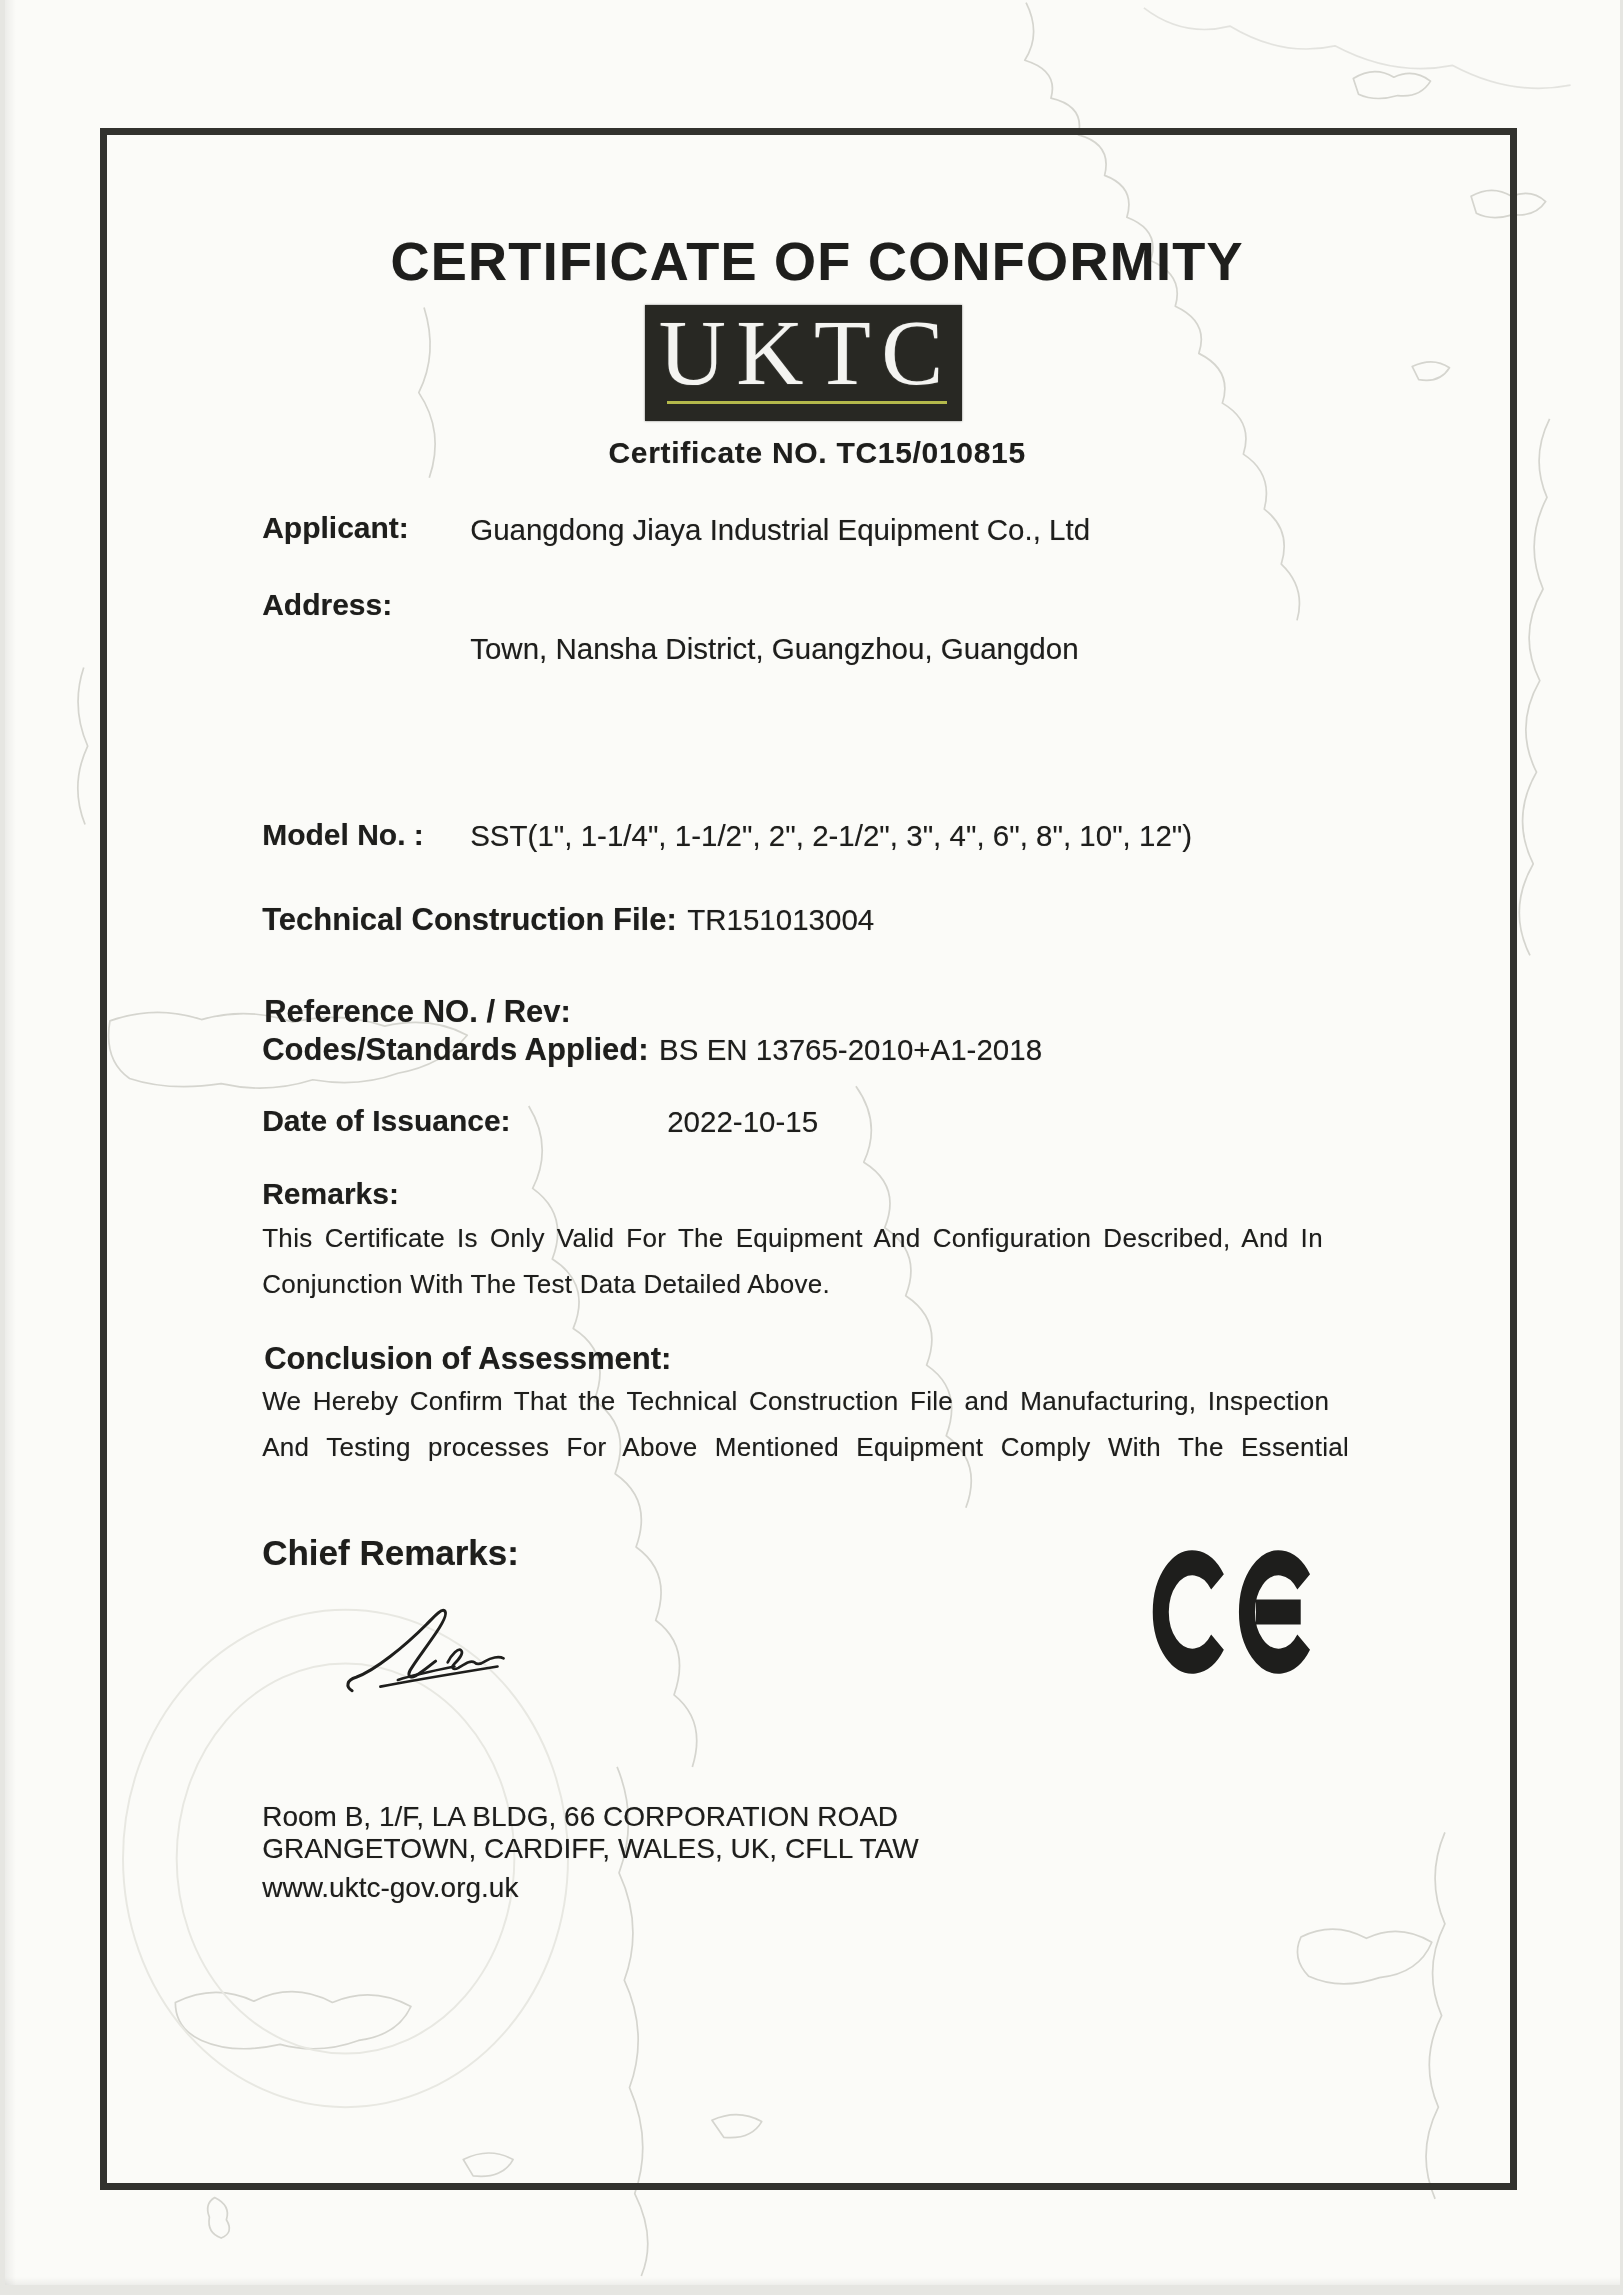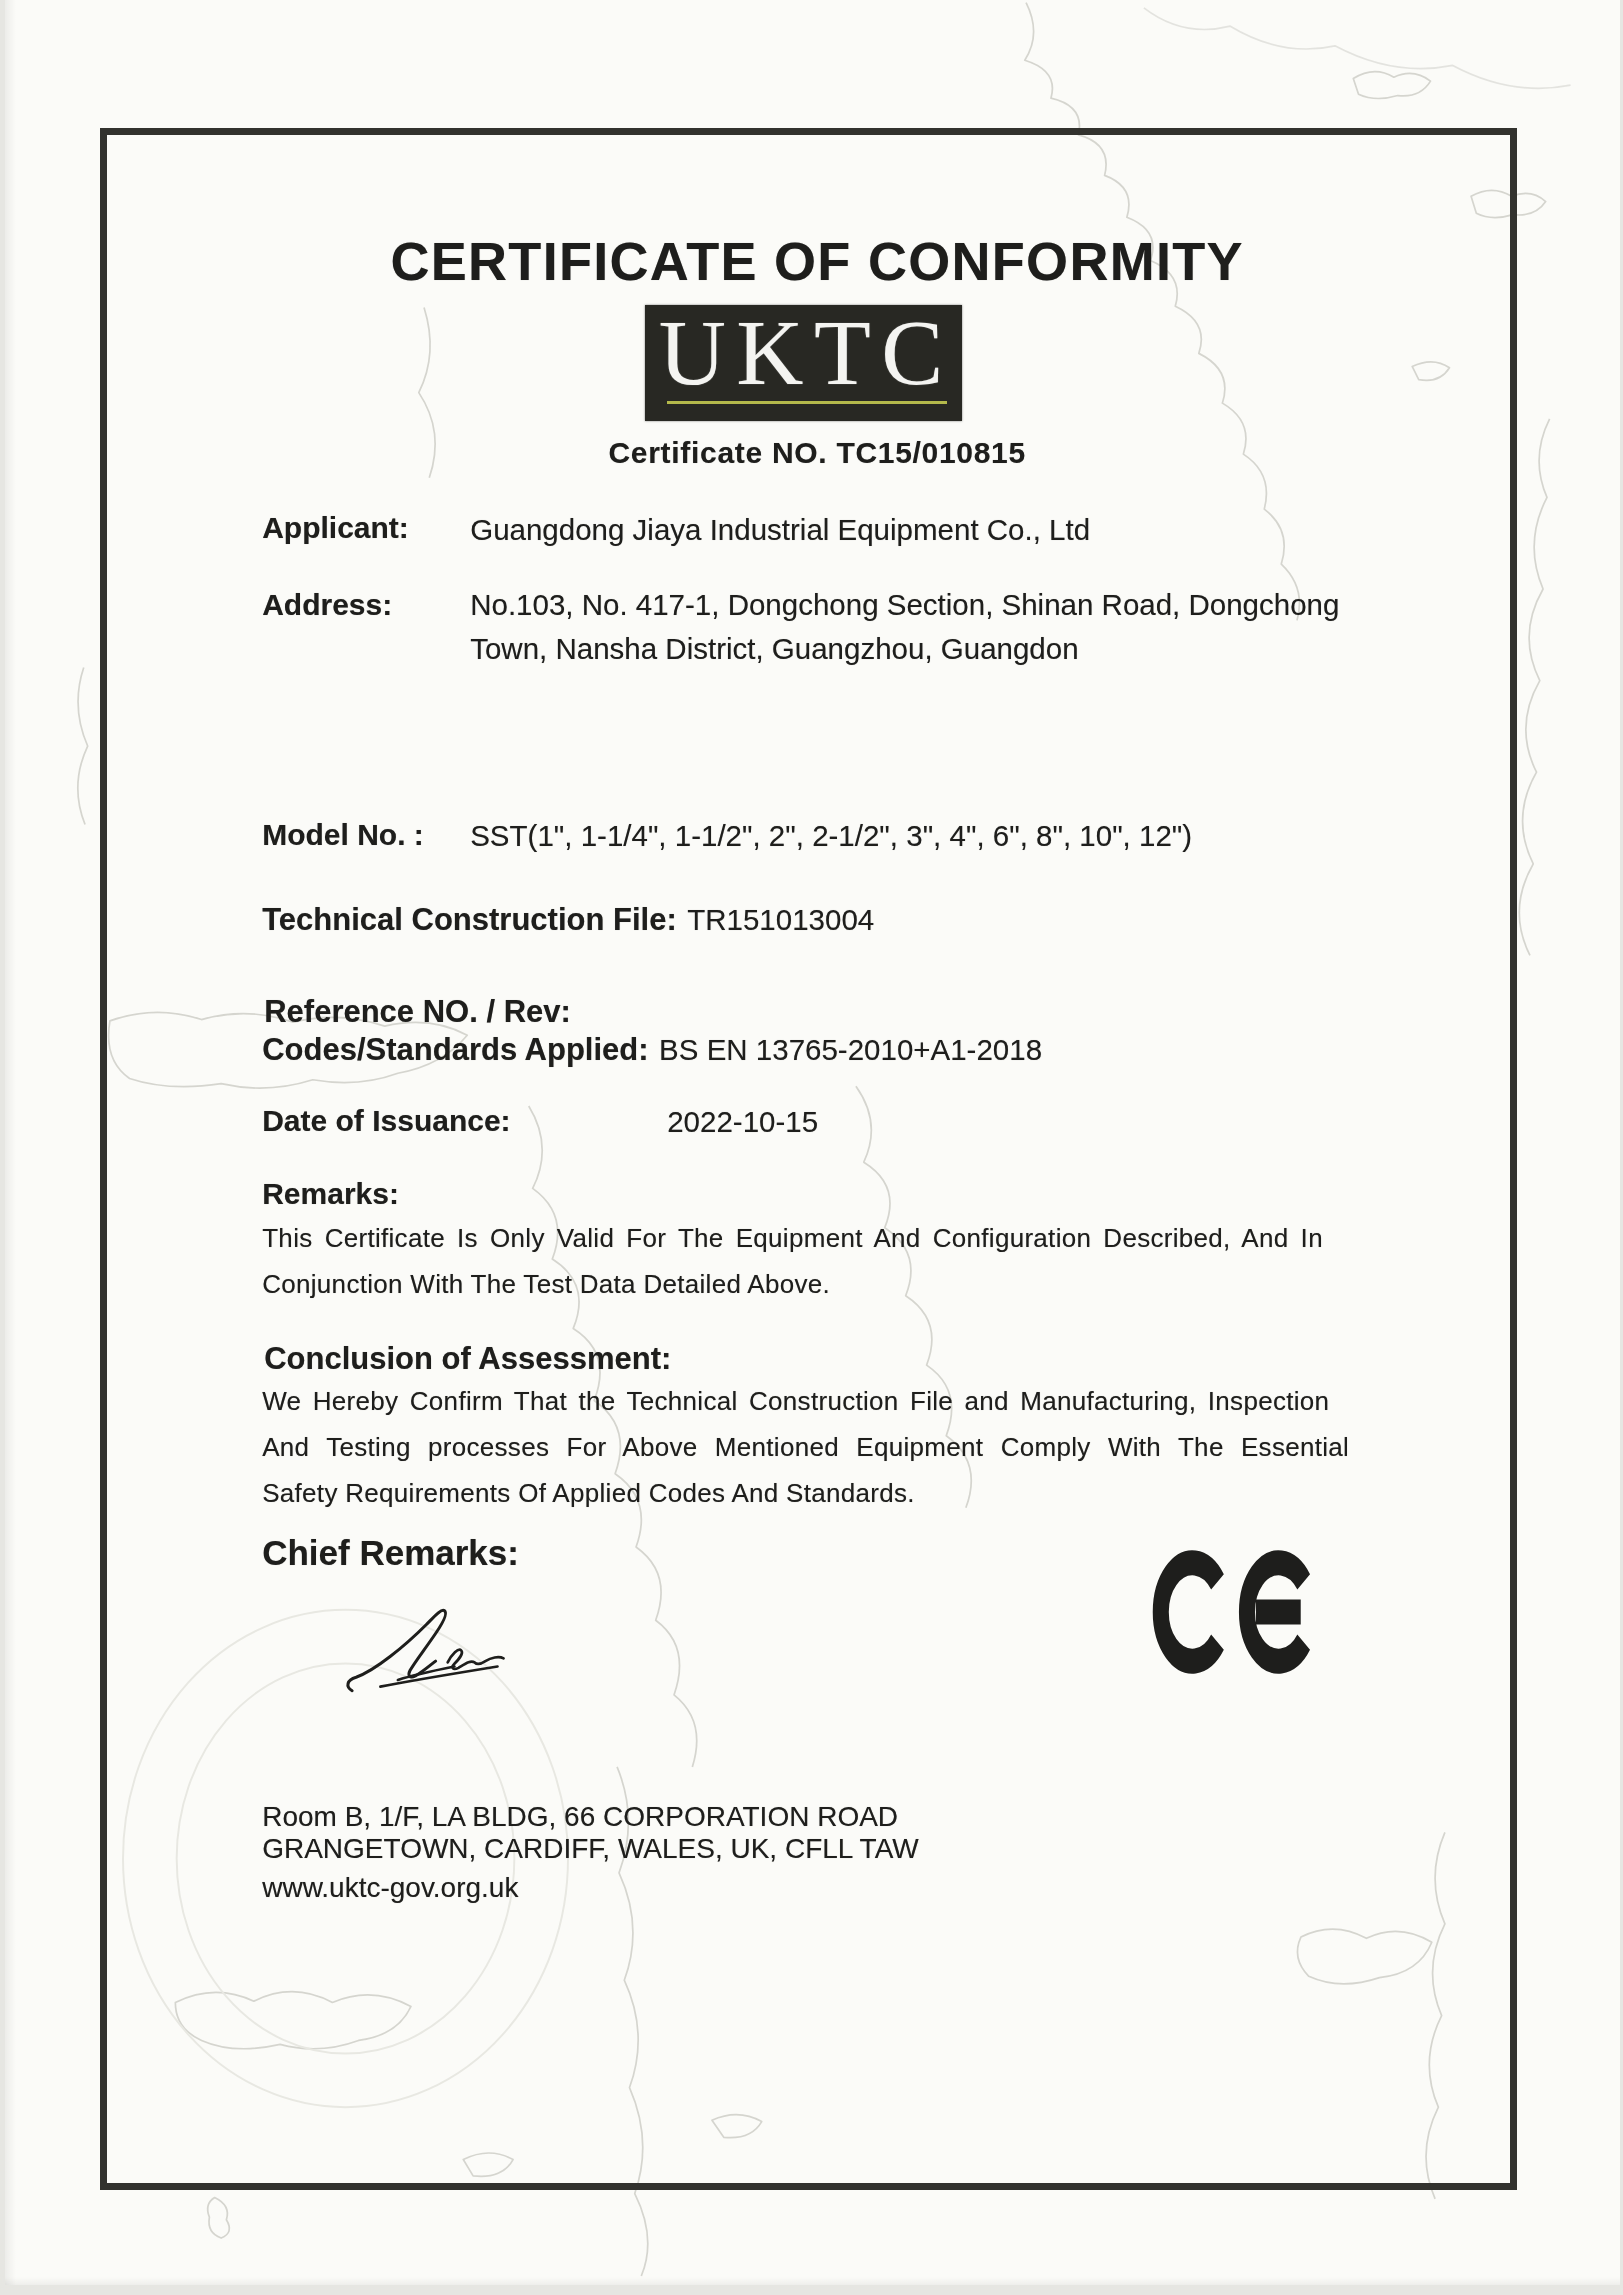--- a/index.html
+++ b/index.html
@@ -72,21 +72,20 @@
     <div class="logo-text">UKTC</div>
     <div class="logo-line"></div>
   </div>
 
   <div class="txt certno">Certificate NO. TC15/010815</div>
 
   <div class="txt lbl" style="top:511px">Applicant:</div>
   <div class="txt val" style="top:513px;left:465px">Guangdong Jiaya Industrial Equipment Co., Ltd</div>
 
   <div class="txt lbl" style="top:588px">Address:</div>
-  <div class="txt val" style="top:588px;left:465px">No.103, No. 417-1, Dongchong Section, Shinan Road, Dongchong</div>
   <div class="txt val" style="top:632px;left:465px">Town, Nansha District, Guangzhou, Guangdon</div>
 
 
   <div class="txt lbl" style="top:818px">Model No. :</div>
   <div class="txt val" style="top:819px;left:465px">SST(1", 1-1/4", 1-1/2", 2", 2-1/2", 3", 4", 6", 8", 10", 12")</div>
 
   <div class="txt inline-row" style="top:902px">
     <span>Technical Construction File:</span><span class="vv">TR151013004</span>
   </div>
 
@@ -99,21 +98,20 @@
   <div class="txt lbl" style="top:1104px">Date of Issuance:</div>
   <div class="txt val" style="top:1105px;left:662px">2022-10-15</div>
 
   <div class="txt lbl" style="top:1177px">Remarks:</div>
   <div class="txt par" style="top:1269px">Conjunction With The Test Data Detailed Above.</div>
   <div class="txt par" style="top:1223px;word-spacing:4.6px">This Certificate Is Only Valid For The Equipment And Configuration Described, And In</div>
 
   <div class="txt lbl-lg" style="top:1341px">Conclusion of Assessment:</div>
   <div class="txt par" style="top:1386px;word-spacing:3.9px">We Hereby Confirm That the Technical Construction File and Manufacturing, Inspection</div>
   <div class="txt par" style="top:1432px;word-spacing:9.8px">And Testing processes For Above Mentioned Equipment Comply With The Essential</div>
-  <div class="txt par" style="top:1478px">Safety Requirements Of Applied Codes And Standards.</div>
 
   <div class="txt chief" style="top:1533px">Chief Remarks:</div>
 
   <svg class="sig" width="175" height="92" viewBox="0 0 260 135" aria-hidden="true">
     <path d="M18,128 C8,122 10,112 24,108 C52,98 96,62 128,30 C140,18 150,6 155,9 C161,13 152,28 144,40 C128,64 112,84 104,98 C100,106 104,110 112,106 C124,99 134,90 142,84" stroke-width="4.5"></path>
     <path d="M86,112 C110,104 150,96 170,92" stroke-width="4"></path>
     <path d="M60,122 C100,114 160,104 234,92" stroke-width="4"></path>
     <path d="M160,86 C166,74 176,64 180,68 C184,72 176,82 170,88 C164,94 168,98 176,94 C186,88 194,82 200,86 C204,90 210,88 216,84 C224,79 236,76 243,80" stroke-width="4"></path>
   </svg>
 

